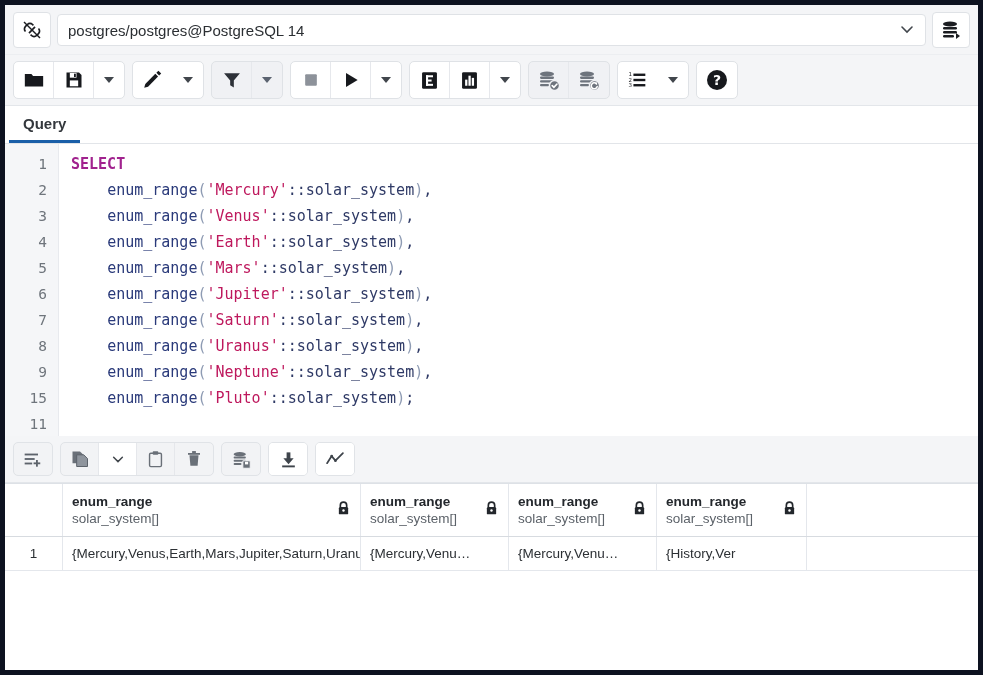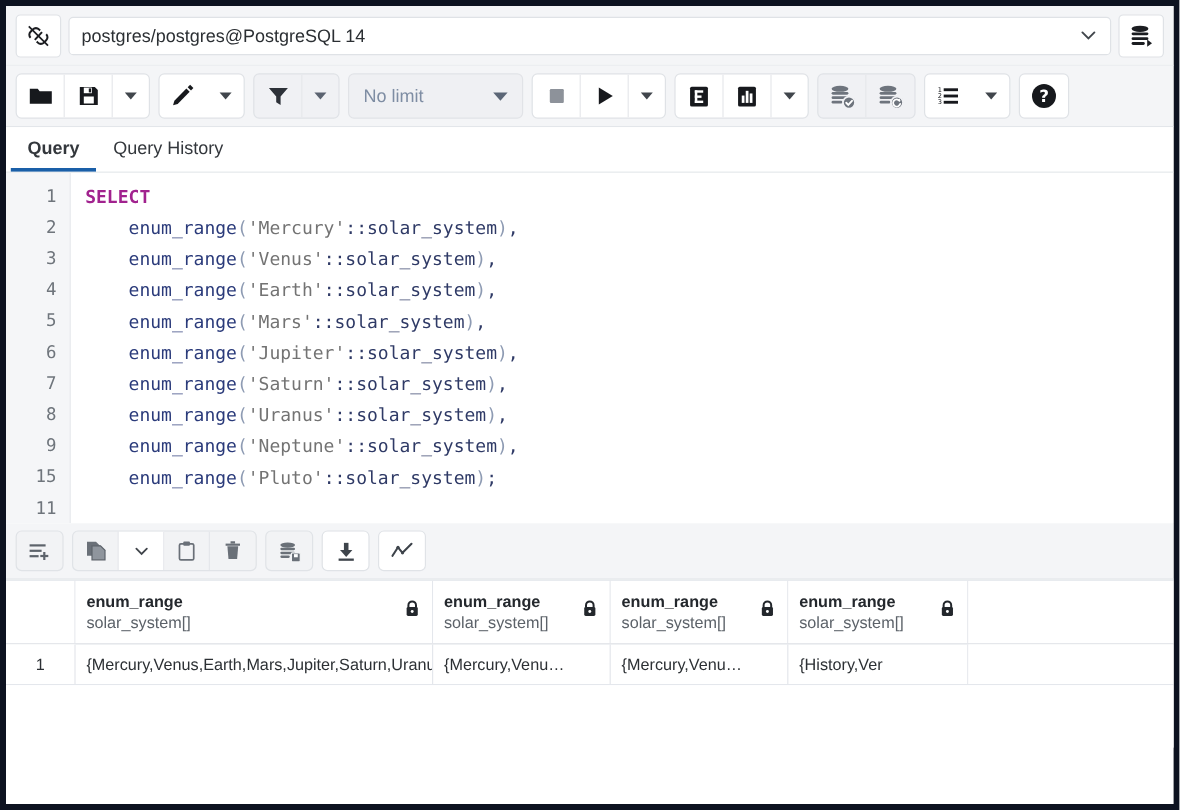--- a/index.html
+++ b/index.html
@@ -167,21 +167,21 @@
     font-family: "DejaVu Sans Mono", monospace;
     font-size: 15px;
     line-height: 26px;
     white-space: pre;
     overflow: hidden;
   }
   .code .ln { height: 26px; }
   .k-select { color: #a1228e; font-weight: bold; margin-top: 24px; }
   .k-fn     { color: #2a3a7a; }
   .k-punc   { color: #8e9bb3; }
-  .k-str    { color: #737373; }
+  .k-str    { color: #be185d; }
   .k-type   { color: #2f3a66; }
 
   
   .out-tabs {
     display: flex;
     align-items: flex-end;
     background: #ffffff;
     border-top: 1px solid #d9dde2;
     border-bottom: 1px solid #e2e5e9;
     padding: 0 4px;
@@ -335,24 +335,20 @@
       <div class="tb">
         <svg width="20" height="20" viewBox="0 0 24 24">
             <path d="M2.5 4h19l-7.3 8.6V21l-4.4-2.8v-5.6z" fill="#2d3138"></path>
           </svg>
       </div>
       <div class="tb dd">
         <span class="caret-sm" style="border-top-color:#5b6370"></span>
       </div>
     </div>
 
-    <div class="limit-box">
-      <span class="lbl">No limit</span>
-      <span class="tri"></span>
-    </div>
 
     <div class="grp">
       <div class="tb disabled">
         <svg width="20" height="20" viewBox="0 0 24 24">
             <rect x="5" y="5" width="14" height="14" rx="1.2" fill="#8d929a"></rect>
           </svg>
       </div>
       <div class="tb">
         <svg width="20" height="20" viewBox="0 0 24 24">
             <path d="M6 3.5 L20 12 L6 20.5 z" fill="#17191d"></path>
@@ -440,23 +436,20 @@
           <circle cx="12" cy="12" r="10" fill="#17191d"></circle>
           <text x="12" y="17.4" text-anchor="middle" font-family="DejaVu Sans, sans-serif" font-size="14" font-weight="bold" fill="#ffffff">?</text>
         </svg>
       </div>
     </div>
   </div>
 
   <div class="tabs">
     <div class="tab active">
       <span>Query</span>
-    </div>
-    <div class="tab">
-      <span>Query History</span>
     </div>
   </div>
 
   <div class="editor">
     <div class="gutter" id="gutter">
         <div>1</div>
         <div>2</div>
         <div>3</div>
         <div>4</div>
         <div>5</div>

